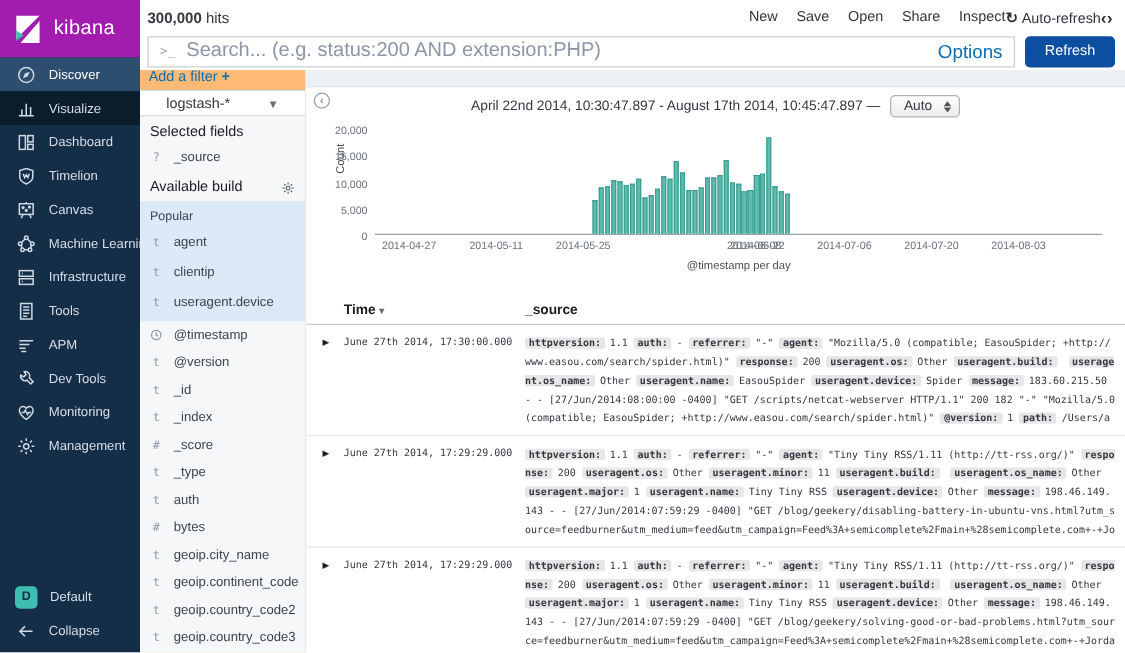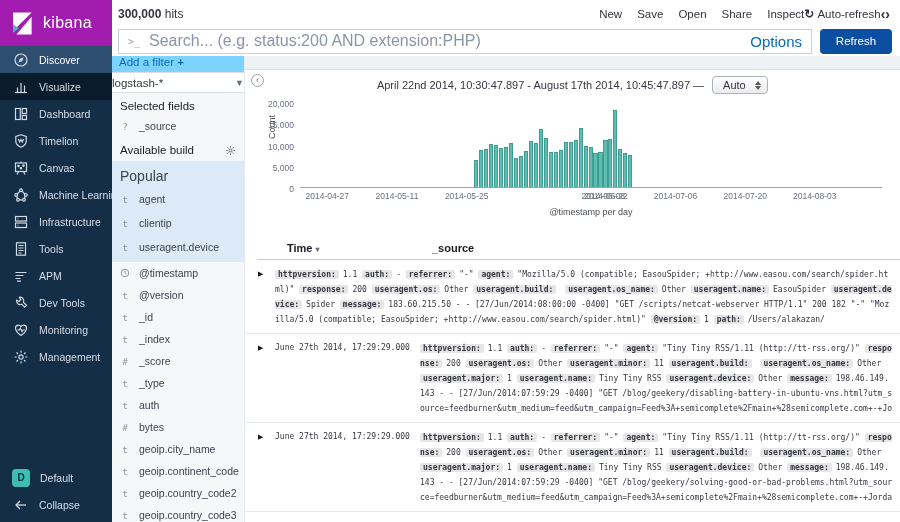--- a/index.html
+++ b/index.html
@@ -37,33 +37,33 @@
   .search-row { height:28px; display:flex; align-items:center; gap:8px; padding:0 8px 2px 6px; }
   .search-box { flex:1; height:25px; border:1px solid #c9d1d9; display:flex; align-items:center; padding:0 9px; background:#fff; }
   .search-prefix { font-family:"DejaVu Sans Mono",monospace; font-size:10px; color:#9aa5b3; margin-right:9px; }
   .search-placeholder { flex:1; font-size:16px; color:#8b95a5; }
   .options-link { font-size:15px; color:#0a6cb3; cursor:pointer; }
   .refresh-btn { width:72px; height:25px; background:#0c4fa0; color:#fff; border:none; border-radius:4px; font-size:11.5px; font-family:inherit; cursor:pointer; }
 
   .body-row { flex:1; display:flex; min-height:0; }
 
   
-  .fields-col { width:133px; flex-shrink:0; display:flex; flex-direction:column; background:#7dd3fc; border-right:1px solid #e6eaef; }
+  .fields-col { width:133px; flex-shrink:0; display:flex; flex-direction:column; background:#fdba74; border-right:1px solid #e6eaef; }
   .add-filter { height:16px; font-size:11.5px; color:#0a6cb3; padding-left:7px; cursor:pointer; }
   .add-filter .plus { font-weight:bold; }
-  .index-select { height:21px; border-top:1px solid #d9dee5; border-bottom:1px solid #d9dee5; display:flex; align-items:center; justify-content:space-between; padding:0 0; font-size:11.5px; color:#343741; background:#fff; cursor:pointer; }
+  .index-select { height:21px; border-top:1px solid #d9dee5; border-bottom:1px solid #d9dee5; display:flex; align-items:center; justify-content:space-between; padding:0 21px; font-size:11.5px; color:#343741; background:#fff; cursor:pointer; }
   .index-caret { font-size:9px; color:#69707d; }
   .fields-panel { flex:1; background:#f5f7f9; overflow:hidden; }
   .fields-header { font-size:11.5px; color:#1a1c21; padding:7px 8px 3px; display:flex; align-items:center; justify-content:space-between; }
   .gear-ic svg { width:11px; height:11px; display:block; color:#556068; }
   .field-item { display:flex; align-items:center; gap:9px; padding:5px 8px; font-size:10.5px; color:#3d444d; cursor:pointer; }
   .ftype { width:10px; flex-shrink:0; font-family:"DejaVu Sans Mono",monospace; font-size:9.5px; color:#8e98a6; text-align:center; }
   .ftype svg { width:10px; height:10px; display:block; color:#8e98a6; }
   .popular-block { background:#dce9f6; padding:2px 0 3px; margin-top:2px; }
-  .popular-label { font-size:14px; color:#394450; padding:5px 8px 3px; }
+  .popular-label { font-size:10px; color:#394450; padding:5px 8px 3px; }
   .popular-block .field-item { padding:6px 8px; }
 
   
   .main-col { flex:1; display:flex; flex-direction:column; min-width:0; }
   .gray-strip { height:14px; background:#eef1f4; border-bottom:1px solid #dde2e7; }
   .content { flex:1; background:#fff; position:relative; overflow:hidden; }
   .collapse-chart-btn { position:absolute; left:6px; top:4px; width:13px; height:13px; border:1px solid #98a2ad; border-radius:50%; color:#69707d; font-size:9px; line-height:11px; text-align:center; cursor:pointer; background:#fff; }
   .chart-header { margin-top:5px; display:flex; justify-content:center; align-items:center; gap:8px; font-size:11px; color:#343741; height:20px; }
   .interval-select { border:1px solid #aab2ba; border-radius:4px; background:linear-gradient(#fefefe,#ececec); padding:2px 6px 2px 10px; min-width:56px; display:flex; align-items:center; justify-content:space-between; gap:8px; cursor:pointer; font-size:11px; }
   .updown { display:flex; flex-direction:column; gap:1px; }
@@ -73,21 +73,21 @@
   .chart { position:relative; height:134px; }
   .y-axis-label { position:absolute; left:22px; top:44px; transform:rotate(-90deg); transform-origin:left top; font-size:9px; color:#4a4f55; }
   .y-tick { position:absolute; left:0; width:49px; text-align:right; font-size:8.5px; color:#69707d; }
   .plot { position:absolute; left:55px; top:8px; width:582px; height:85px; border-bottom:1px solid #9aa2ab; }
   .bar { position:absolute; bottom:0; background:#5cbdb0; border:1px solid #3f9e92; border-bottom:none; }
   .x-tick { position:absolute; top:96px; width:52px; margin-left:-26px; text-align:center; font-size:8.5px; color:#69707d; }
   .x-axis-label { position:absolute; left:55px; width:582px; top:112px; text-align:center; font-size:9px; color:#4a4f55; }
 
   
   .doc-table { margin-top:9px; }
-  .t-head { display:flex; border-bottom:1px solid #c5cdd5; padding:4px 0 5px; font-size:11px; font-weight:bold; color:#1a1c21;margin-left:12px; }
+  .t-head { display:flex; border-bottom:1px solid #c5cdd5; padding:4px 0 5px; font-size:11px; font-weight:bold; color:#1a1c21; }
   .col-caret { width:30px; flex-shrink:0; padding-left:13px; }
   .col-time { width:145px; flex-shrink:0; }
   .col-source { flex:1; min-width:0; padding-right:8px; }
   .sort-caret { font-size:8px; color:#69707d; margin-left:3px; }
   .t-row { display:flex; border-bottom:1px solid #e4e9ee; padding:7px 0 6px; }
   .expand-caret { font-size:7px; color:#1a1c21; cursor:pointer; padding-top:3px; }
   .row-time { font-family:"DejaVu Sans Mono",monospace; font-size:8px; color:#343741; padding-top:2px; white-space:nowrap; }
   .row-source { font-family:"DejaVu Sans Mono",monospace; font-size:8px; line-height:15px; color:#343741; word-break:break-all; max-height:75px; overflow:hidden; }
   .fbadge { background:#e6e6e6; border-radius:2px; font-weight:bold; padding:0 3px; margin-right:4px; }
 </style>
@@ -443,20 +443,21 @@
 
           <div class="doc-table">
             <div class="t-head">
               <span class="col-caret"></span>
               <span class="col-time"><span id="col-time-label">Time</span><span class="sort-caret">▾</span></span>
               <span class="col-source"><span id="col-source-label">_source</span></span>
             </div>
             <div id="doc-rows">
                 <div class="t-row">
                   <span class="col-caret expand-caret">▶</span>
+                  <span class="col-time row-time">June 27th 2014, 17:30:00.000</span>
                   <span class="col-source row-source"><span class="fbadge">httpversion:</span>1.1 <span class="fbadge">auth:</span>- <span class="fbadge">referrer:</span>"-" <span class="fbadge">agent:</span>"Mozilla/5.0 (compatible; EasouSpider; +http://www.easou.com/search/spider.html)" <span class="fbadge">response:</span>200 <span class="fbadge">useragent.os:</span>Other <span class="fbadge">useragent.build:</span> <span class="fbadge">useragent.os_name:</span>Other <span class="fbadge">useragent.name:</span>EasouSpider <span class="fbadge">useragent.device:</span>Spider <span class="fbadge">message:</span>183.60.215.50 - - [27/Jun/2014:08:00:00 -0400] "GET /scripts/netcat-webserver HTTP/1.1" 200 182 "-" "Mozilla/5.0 (compatible; EasouSpider; +http://www.easou.com/search/spider.html)" <span class="fbadge">@version:</span>1 <span class="fbadge">path:</span>/Users/alakazan/ </span>
                 </div>
                 <div class="t-row">
                   <span class="col-caret expand-caret">▶</span>
                   <span class="col-time row-time">June 27th 2014, 17:29:29.000</span>
                   <span class="col-source row-source"><span class="fbadge">httpversion:</span>1.1 <span class="fbadge">auth:</span>- <span class="fbadge">referrer:</span>"-" <span class="fbadge">agent:</span>"Tiny Tiny RSS/1.11 (http://tt-rss.org/)" <span class="fbadge">response:</span>200 <span class="fbadge">useragent.os:</span>Other <span class="fbadge">useragent.minor:</span>11 <span class="fbadge">useragent.build:</span> <span class="fbadge">useragent.os_name:</span>Other <span class="fbadge">useragent.major:</span>1 <span class="fbadge">useragent.name:</span>Tiny Tiny RSS <span class="fbadge">useragent.device:</span>Other <span class="fbadge">message:</span>198.46.149.143 - - [27/Jun/2014:07:59:29 -0400] "GET /blog/geekery/disabling-battery-in-ubuntu-vns.html?utm_source=feedburner&amp;utm_medium=feed&amp;utm_campaign=Feed%3A+semicomplete%2Fmain+%28semicomplete.com+-+Jordan+Sissel%29 H </span>
                 </div>
                 <div class="t-row">
                   <span class="col-caret expand-caret">▶</span>
                   <span class="col-time row-time">June 27th 2014, 17:29:29.000</span>

